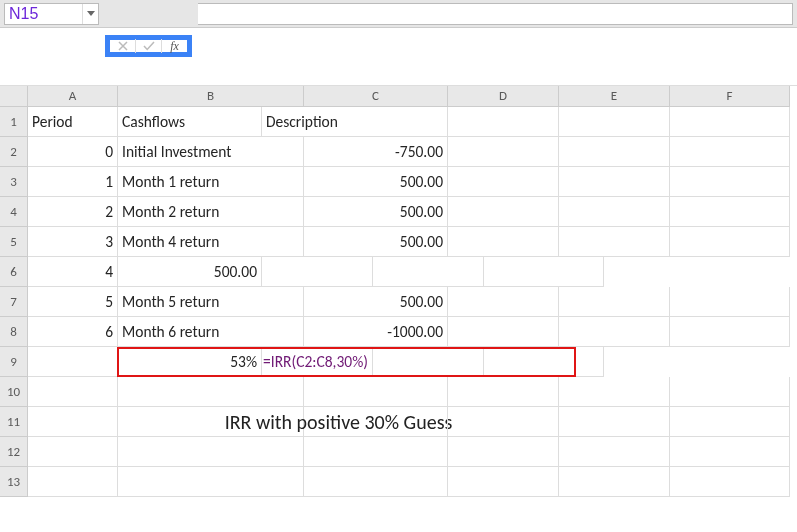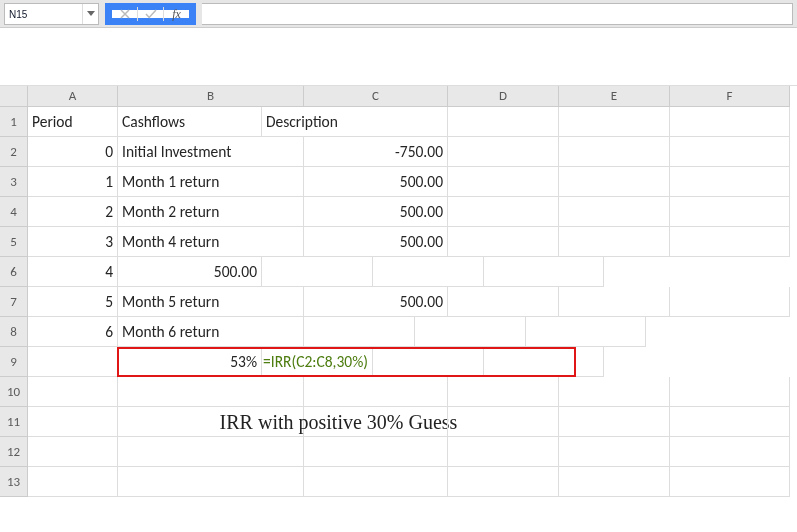--- a/index.html
+++ b/index.html
@@ -28,43 +28,44 @@
       height: 22px;
       background: #fff;
       border: 1px solid #bbb;
       display: flex;
       align-items: center;
       position: relative;
     }
     .name-box-text {
       flex: 1;
       padding: 0 4px;
-      font-size: 10px;
-      color: #0f172a;
+      font-size: 16px;
+      color: #6d28d9;
       border: none;
       outline: none;
       width: 100%;
       background: transparent;
     }
     .name-box-chevron {
       width: 16px;
       height: 20px;
       display: flex;
       align-items: center;
       justify-content: center;
       border-left: 1px solid #ddd;
       color: #666;
       cursor: pointer;
     }
     .fx-group {
       height: 22px;
       background: #fff;
-      border: 7px solid #3b82f6;
+      border: 5px solid #3b82f6;
       display: flex;
       align-items: center;
+      margin-top: 32px;
     }
     .fx-btn {
       width: 25px;
       height: 20px;
       display: flex;
       align-items: center;
       justify-content: center;
       color: #aaa;
       font-size: 12px;
       cursor: default;
@@ -149,21 +150,21 @@
       pointer-events: none;
       text-align: center;
     }
     .overflow-formula {
       position: absolute;
       left: 1px;
       top: 0;
       height: 29px;
       line-height: 29px;
       font-size: 15.5px;
-      color: #4d7c0f;
+      color: #701a75;
       white-space: nowrap;
       z-index: 2;
     }
 
     
     .red-box {
       position: absolute;
       border: 2px solid #e01515;
       pointer-events: none;
       z-index: 5;
@@ -286,20 +287,21 @@
       <div class="cell col-C ta-right">500.00</div>
       <div class="cell col-D"></div>
       <div class="cell col-E"></div>
       <div class="cell col-F"></div>
     </div>
 
     <div class="grid-row">
       <div class="row-hdr">8</div>
       <div class="cell col-A ta-right">6</div>
       <div class="cell col-B">Month 6 return</div>
+      <div class="cell col-C ta-right">-1000.00</div>
       <div class="cell col-D"></div>
       <div class="cell col-E"></div>
       <div class="cell col-F"></div>
     </div>
 
     <div class="grid-row">
       <div class="row-hdr">9</div>
       <div class="cell col-A"></div>
       <div class="cell col-C ta-right">53%</div>
       <div class="cell col-D">
@@ -315,21 +317,21 @@
       <div class="cell col-B"></div>
       <div class="cell col-C"></div>
       <div class="cell col-D"></div>
       <div class="cell col-E"></div>
       <div class="cell col-F"></div>
     </div>
 
     <div class="grid-row">
       <div class="row-hdr">11</div>
       <div class="cell col-A"></div>
-      <div class="cell col-B" style="overflow:visible;font-family:Liberation Serif, serif;">
+      <div class="cell col-B" style="overflow:visible;">
         <span class="caption-text" style="width:441px;">IRR with positive 30% Guess</span>
       </div>
       <div class="cell col-C"></div>
       <div class="cell col-D"></div>
       <div class="cell col-E"></div>
       <div class="cell col-F"></div>
     </div>
 
     <div class="grid-row">
       <div class="row-hdr">12</div>

